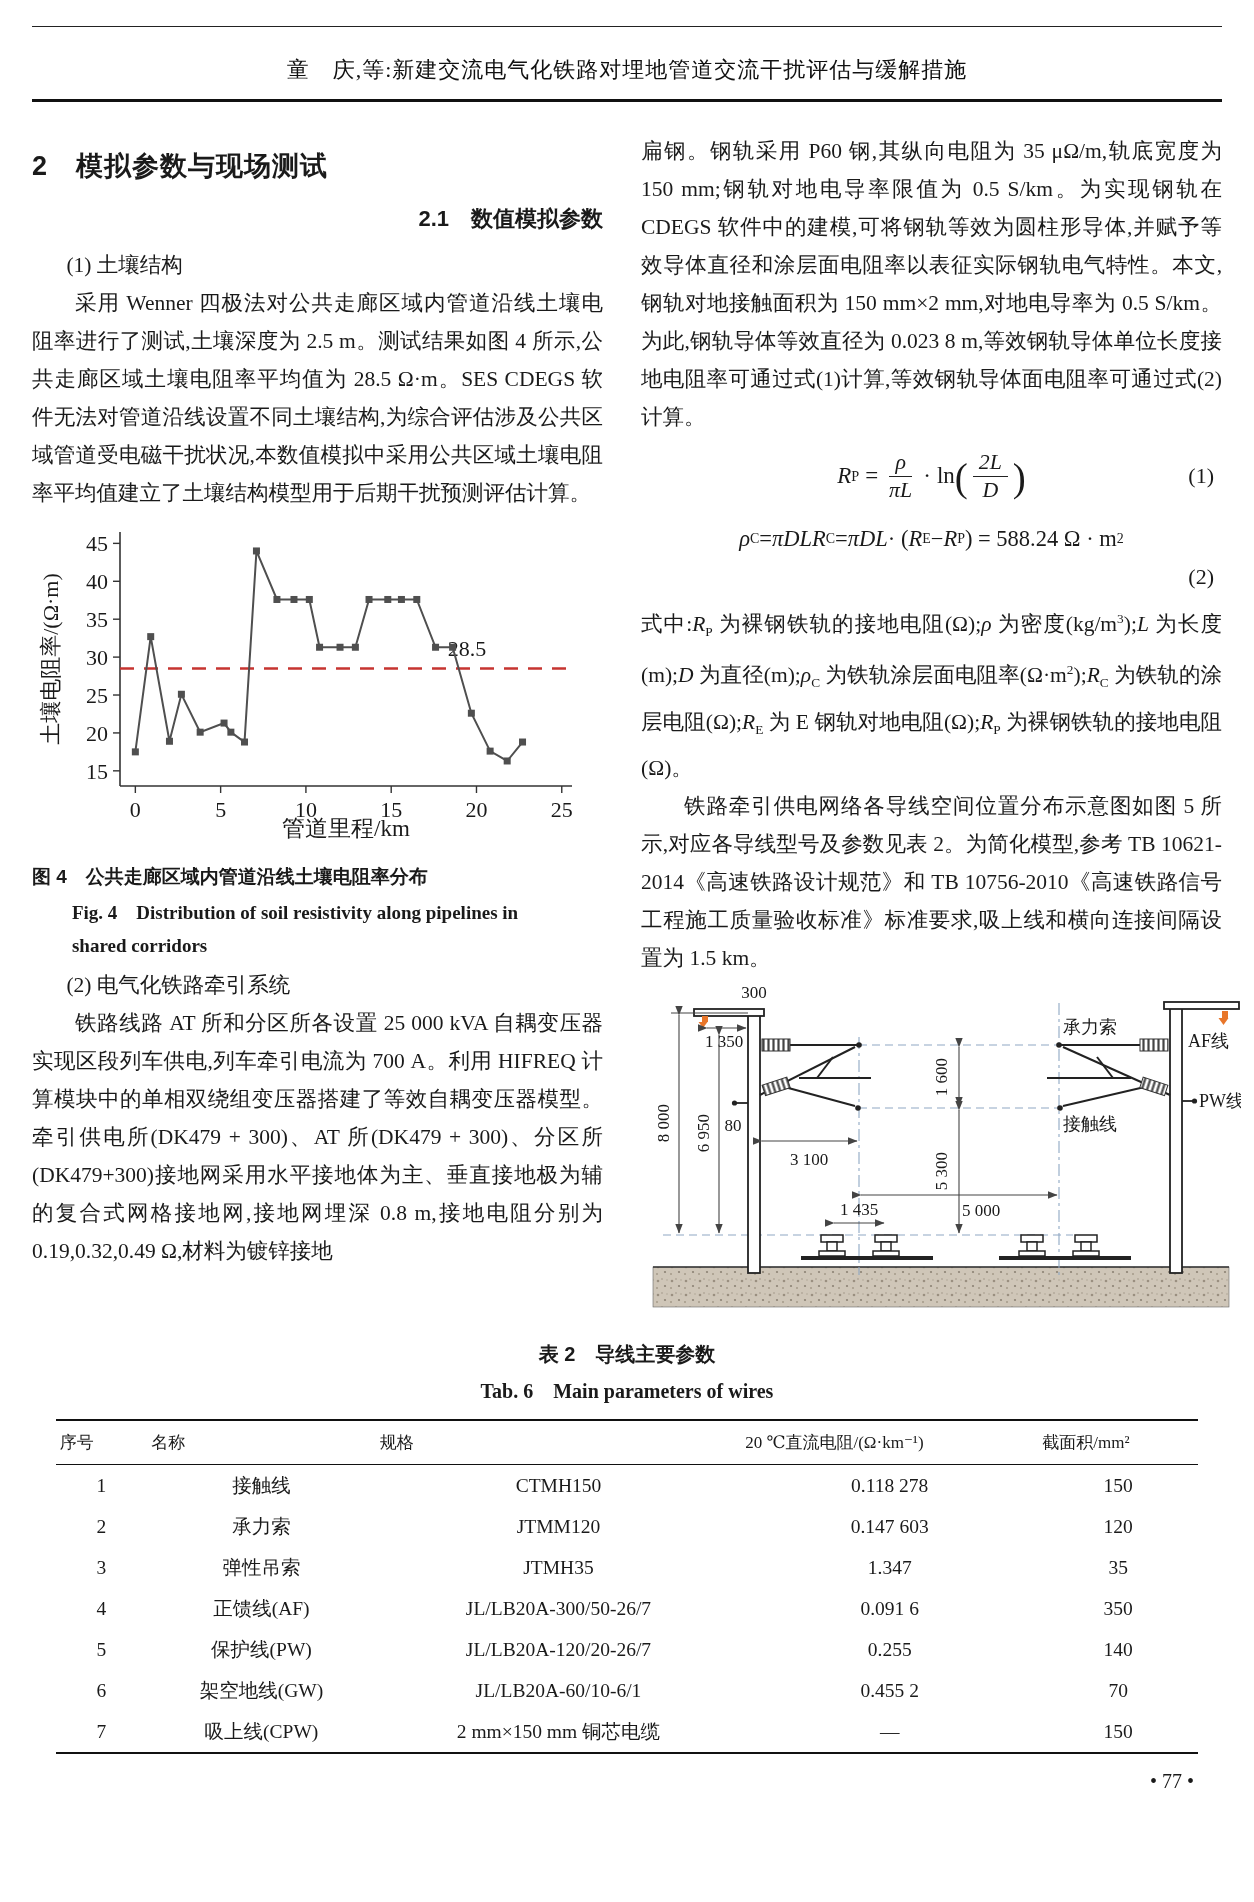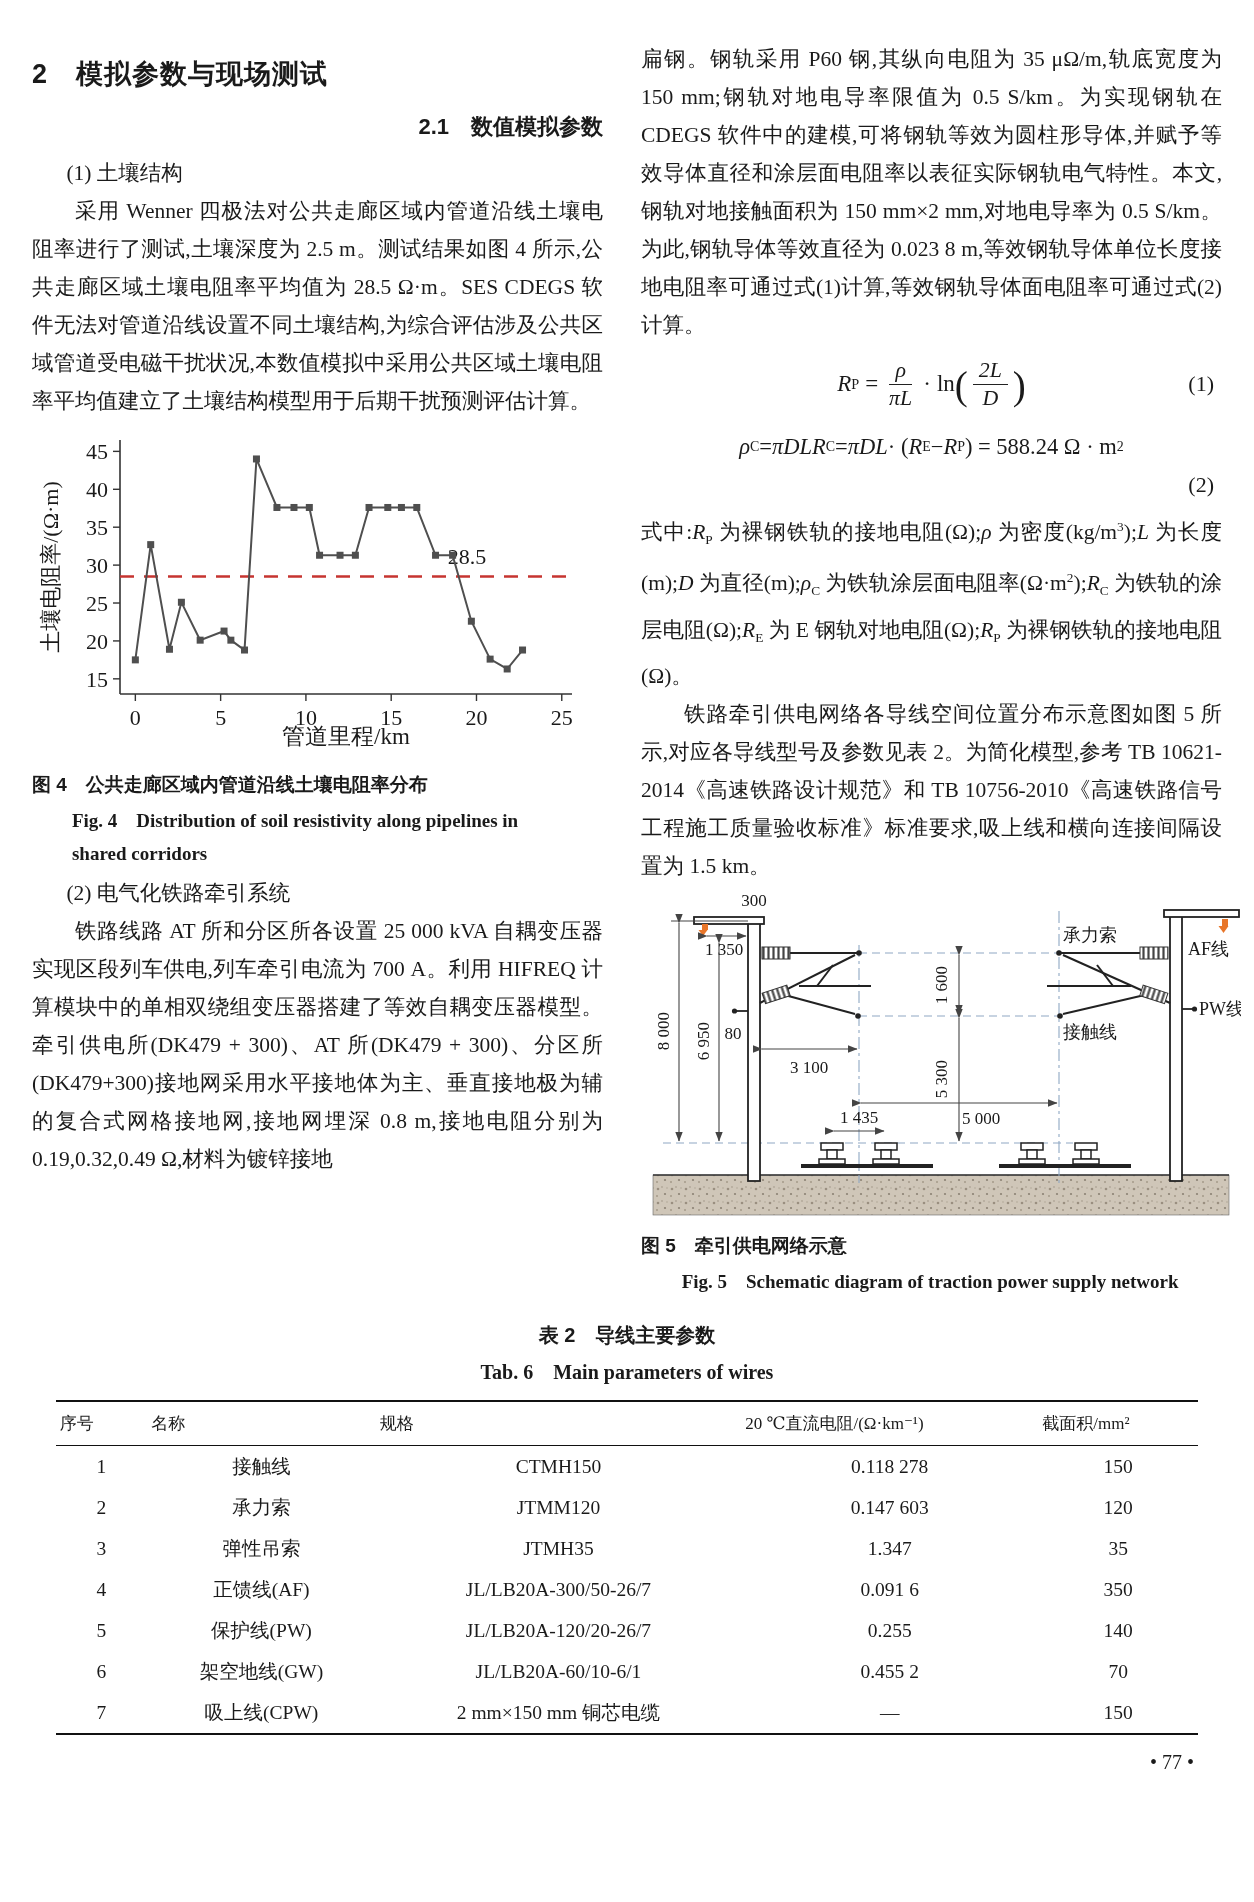--- a/index.html
+++ b/index.html
@@ -9,21 +9,21 @@
     font-family:"Liberation Serif","DejaVu Serif",serif; color:#1a1a1a;
   }
   .page { width:100%; height:100%; padding:26px 32px 0 32px; }
 
   
   .running-header { border-top:1.5px solid #222; padding-top:28px; text-align:center; }
   .running-header .htitle { font-size:22px; letter-spacing:1px; color:#111; }
   .header-rule { border-bottom:3px solid #111; margin-top:14px; }
 
   
-  .columns { display:flex; gap:38px; margin-top:14px; }
+  .columns { display:flex; gap:38px; margin-top:30px; }
   .col { width:581px; }
 
   h2.sec { font-family:"Liberation Sans","DejaVu Sans",sans-serif; font-weight:700;
            font-size:27px; margin:16px 0 20px 0; letter-spacing:1px; }
   h3.subsec { font-family:"Liberation Sans","DejaVu Sans",sans-serif; font-weight:700;
            font-size:22px; margin:8px 0 12px 0;text-align:right; }
 
   p.body { font-size:21.5px; line-height:38px; text-align:justify; }
   p.indent { text-indent:2em; }
   p.indent1 { text-indent:1.6em; }
@@ -62,20 +62,24 @@
   table.params th { font-weight:400; font-size:17px; padding:10px 4px; text-align:left; }
   table.params td { font-size:19.5px; padding:7px 4px; text-align:center; }
 
   footer { margin-top:16px; text-align:right; padding-right:28px; font-size:20px; }
 </style>
 </head>
 <body>
 
 <div class="page">
 
+  <header class="running-header">
+    <div class="htitle">童　庆,等:新建交流电气化铁路对埋地管道交流干扰评估与缓解措施</div>
+    <div class="header-rule"></div>
+  </header>
 
   <main class="columns">
 
     <section class="col">
       <h2 class="sec">2　模拟参数与现场测试</h2>
       <h3 class="subsec">2.1　数值模拟参数</h3>
       <p class="body indent1">(1) 土壤结构</p>
       <p class="body indent">采用 Wenner 四极法对公共走廊区域内管道沿线土壤电阻率进行了测试,土壤深度为 2.5 m。测试结果如图 4 所示,公共走廊区域土壤电阻率平均值为 28.5 Ω·m。SES CDEGS 软件无法对管道沿线设置不同土壤结构,为综合评估涉及公共区域管道受电磁干扰状况,本数值模拟中采用公共区域土壤电阻率平均值建立了土壤结构模型用于后期干扰预测评估计算。</p>
 
       <figure>
@@ -328,24 +332,20 @@
             <text x="218" y="232" text-anchor="middle">1 435</text>
             <text x="306" y="94" text-anchor="middle" transform="rotate(-90 306 94)">1 600</text>
             <text x="306" y="188" text-anchor="middle" transform="rotate(-90 306 188)">5 300</text>
             <text x="340" y="233" text-anchor="middle">5 000</text>
             <text x="422" y="50" font-size="18">承力索</text>
             <text x="422" y="147" font-size="18">接触线</text>
             <text x="547" y="64" font-size="18">AF线</text>
             <text x="558" y="124" font-size="18">PW线</text>
           </g>
         </svg>
-        <figcaption>
-          <div class="cap-cn">图 5　牵引供电网络示意</div>
-          <div class="cap-en">Fig. 5　Schematic diagram of traction power supply network</div>
-        </figcaption>
       </figure>
     </section>
   </main>
 
   <section class="table-block">
     <div class="tab-title-cn">表 2　导线主要参数</div>
     <div class="tab-title-en">Tab. 6　Main parameters of wires</div>
     <table class="params">
       <thead>
           <tr id="tab-head-row">

